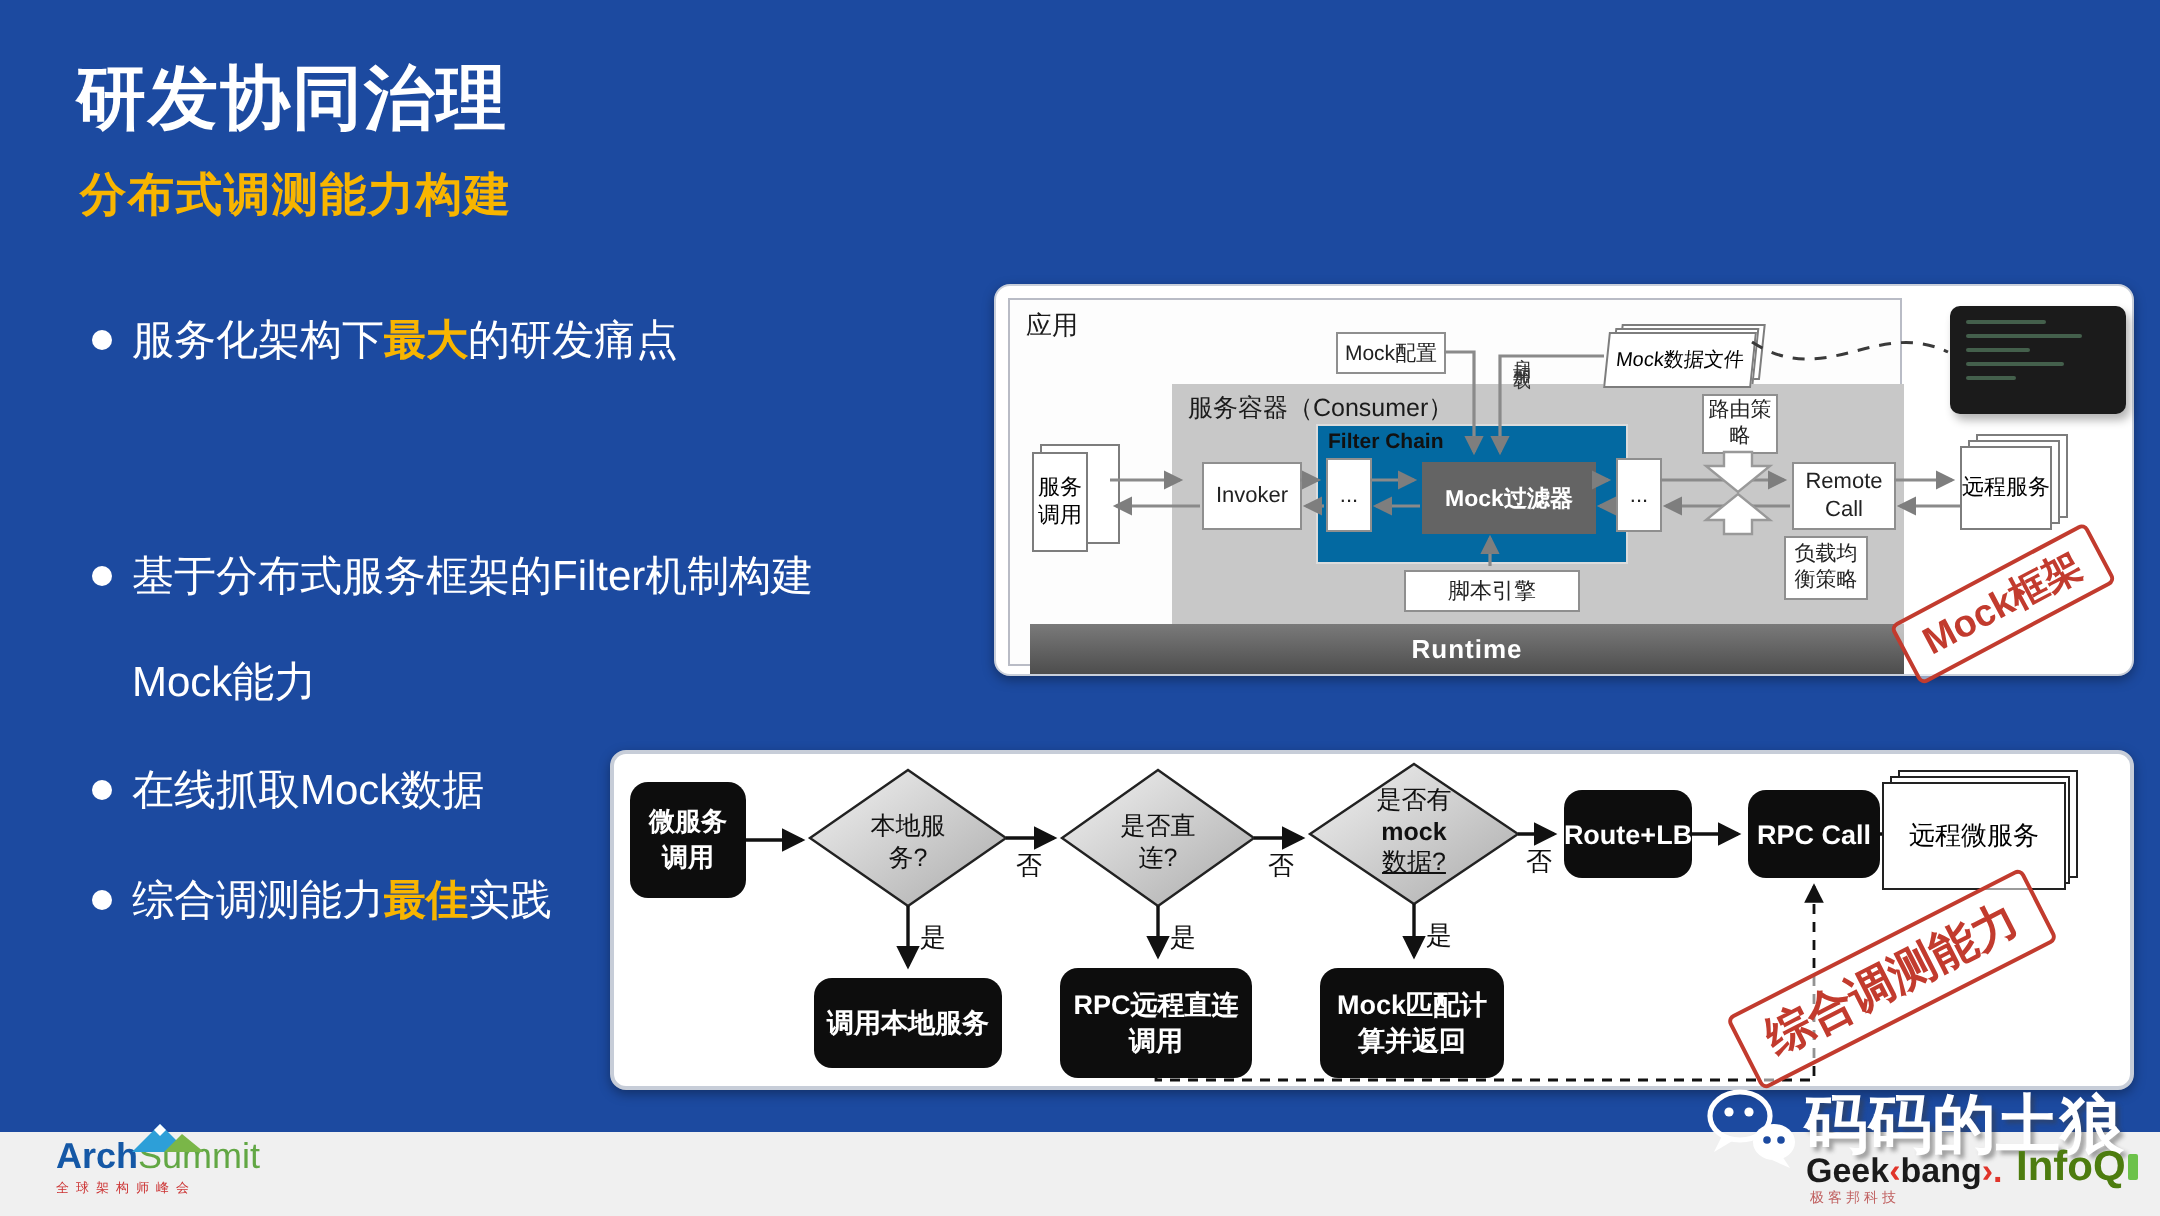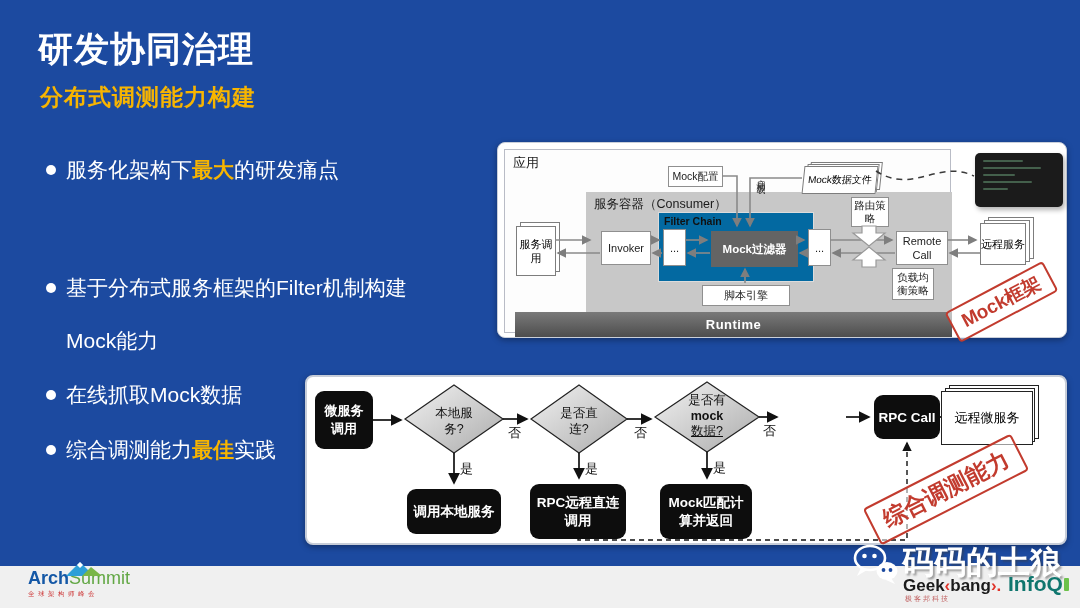--- a/index.html
+++ b/index.html
@@ -54,21 +54,21 @@
   .footer { position:absolute; left:0; top:566px; width:1080px; height:42px; background:#f0f0f0; }
   .arch-logo { position:absolute; left:28px; top:568px; }
   .arch-logo .row1 { font-size:18px; font-weight:bold; letter-spacing:0; }
   .arch-logo .a1 { color:#1558a6; }
   .arch-logo .a2 { color:#62a744; font-weight:normal; }
   .arch-logo .row2 { font-size:6.5px; color:#cc3333; letter-spacing:3.5px; margin-top:1px; }
   .wm-text { position:absolute; left:902px; top:541px; font-size:32px; font-weight:bold; color:#ffffff; text-shadow:2px 2px 2px rgba(60,60,60,.45); white-space:nowrap; }
   .geek { position:absolute; left:903px; top:576px; font-size:17px; font-weight:bold; color:#1b1b1b; }
   .geek .red { color:#e0342a; }
   .geek-sub { position:absolute; left:905px; top:594px; font-size:7px; color:#c06060; letter-spacing:2px; }
-  .infoq { position:absolute; left:1008px; top:572px; font-size:21px; font-weight:bold; color:#0f766e; }
+  .infoq { position:absolute; left:1008px; top:572px; font-size:21px; font-weight:bold; color:#4d7c0f; }
   .infoq .qmark { display:inline-block; width:5px; height:13px; background:#6cc24a; margin-left:1px; border-radius:1px; }
 </style>
 </head>
 <body>
 
 <div id="root">
   <div class="slide-bg"></div>
   <div class="wm-band"></div>
 
   <div class="title">研发协同治理</div>
@@ -101,21 +101,21 @@
       <div class="abs lbl" style="left:8px; top:4px; font-size:13px;">应用</div>
       <div class="abs consumer">
         <div class="abs lbl" style="left:8px; top:4px; font-size:12.5px;">服务容器（Consumer）</div>
         <div class="abs fcpanel">
           <div class="abs" style="left:5px; top:2px; font-size:10.5px; font-weight:bold; color:#111;">Filter Chain</div>
         </div>
       </div>
 
       <div class="abs papers" style="left:11px; top:72px; width:44px; height:54px;">
         <div class="layer" style="left:4px; top:0; width:40px; height:50px;"></div>
-        <div class="layer" style="left:0; top:4px; width:40px; height:50px; display:flex; align-items:center; justify-content:center; text-align:center; font-size:11px; line-height:1.3;">服务调用</div>
+        <div class="layer" style="left:0; top:4px; width:28px; height:50px; display:flex; align-items:center; justify-content:center; text-align:center; font-size:11px; line-height:1.3;">服务调用</div>
       </div>
 
       <div class="abs wbox" style="left:96px; top:81px; width:50px; height:34px; font-size:11px;">Invoker</div>
       <div class="abs wbox" style="left:158px; top:79px; width:23px; height:37px; font-size:11px;">...</div>
       <div class="abs darkbox" style="left:206px; top:81px; width:87px; height:36px; font-size:11.5px;">Mock过滤器</div>
       <div class="abs wbox" style="left:303px; top:79px; width:23px; height:37px; font-size:11px;">...</div>
       <div class="abs wbox" style="left:391px; top:81px; width:52px; height:34px; font-size:11px; line-height:1.3;">Remote Call</div>
 
       <div class="abs wbox" style="left:346px; top:47px; width:38px; height:30px; font-size:10.5px; line-height:1.25;">路由策略</div>
       <div class="abs wbox" style="left:343px; top:118px; width:42px; height:32px; font-size:10.5px; line-height:1.25;margin-left:44px;">负载均衡策略</div>
@@ -223,20 +223,21 @@
       <span style="display:block;text-decoration:underline;">数据?</span>
     </div>
 
     <div class="ynlabel" style="left:201px; top:47px;">否</div>
     <div class="ynlabel" style="left:327px; top:47px;">否</div>
     <div class="ynlabel" style="left:456px; top:45px;">否</div>
     <div class="ynlabel" style="left:153px; top:83px;">是</div>
     <div class="ynlabel" style="left:278px; top:83px;">是</div>
     <div class="ynlabel" style="left:406px; top:82px;">是</div>
 
+    <div class="blackbox" style="left:475px; top:18px; width:64px; height:44px; font-size:13.5px;">Route+LB</div>
     <div class="blackbox" style="left:567px; top:18px; width:66px; height:44px; font-size:13.5px;">RPC Call</div>
 
     <div class="abs" style="left:634px; top:8px; width:100px; height:62px;">
       <div class="stackrect" style="left:8px; top:0; width:90px; height:54px;"></div>
       <div class="stackrect" style="left:4px; top:3px; width:90px; height:54px;"></div>
       <div class="stackrect" style="left:0; top:6px; width:92px; height:54px; display:flex; align-items:center; justify-content:center; font-size:13px;">远程微服务</div>
     </div>
 
     <div class="blackbox" style="left:100px; top:112px; width:94px; height:45px; font-size:13.5px;">调用本地服务</div>
     <div class="blackbox" style="left:223px; top:107px; width:96px; height:55px; font-size:13.5px; line-height:1.3;">

